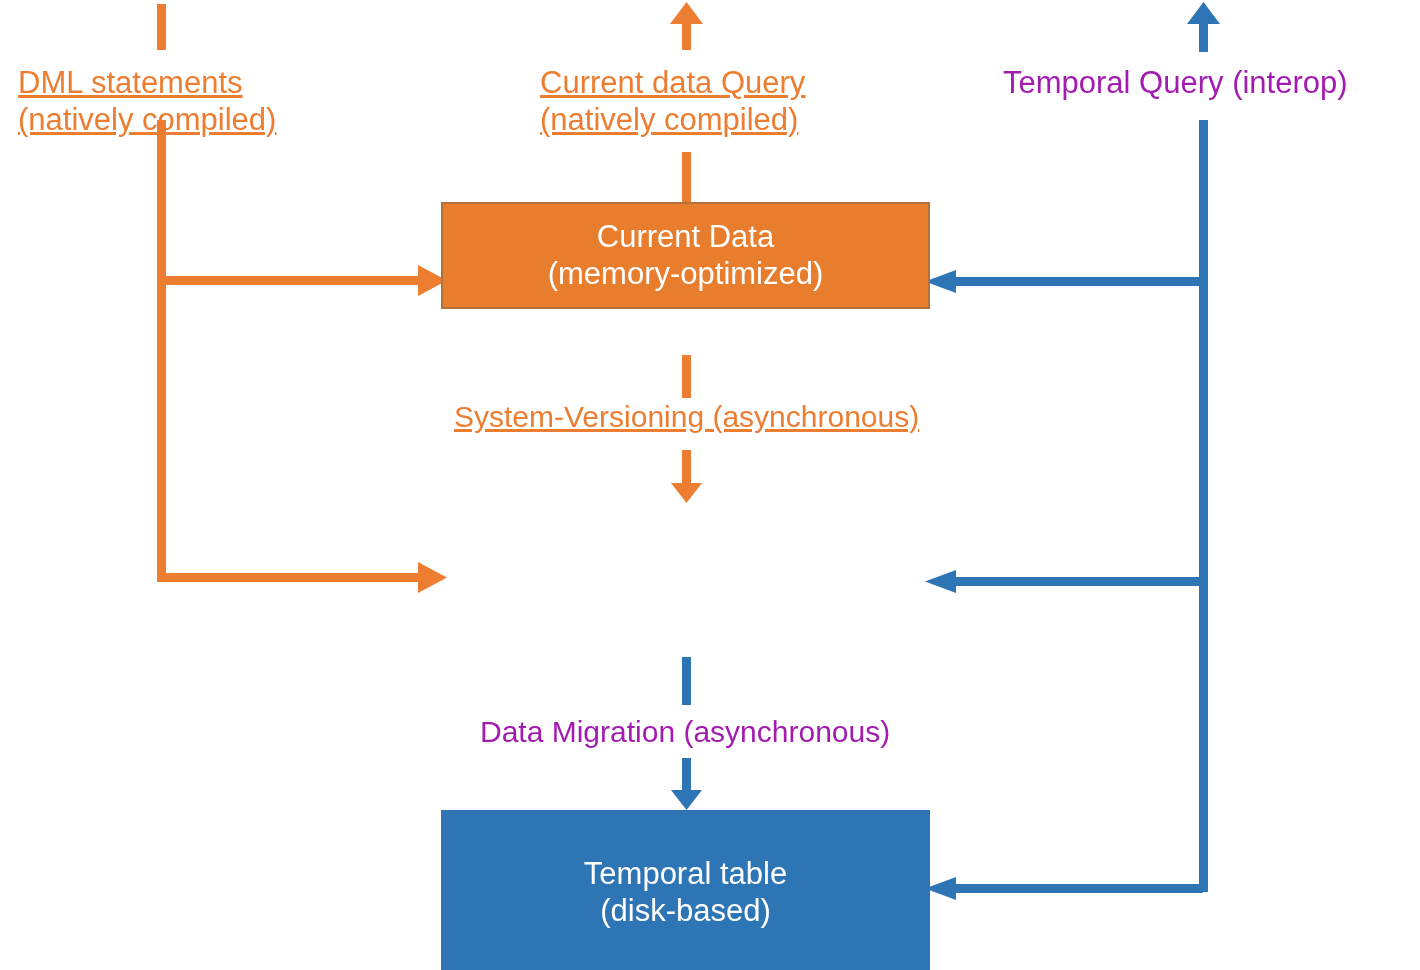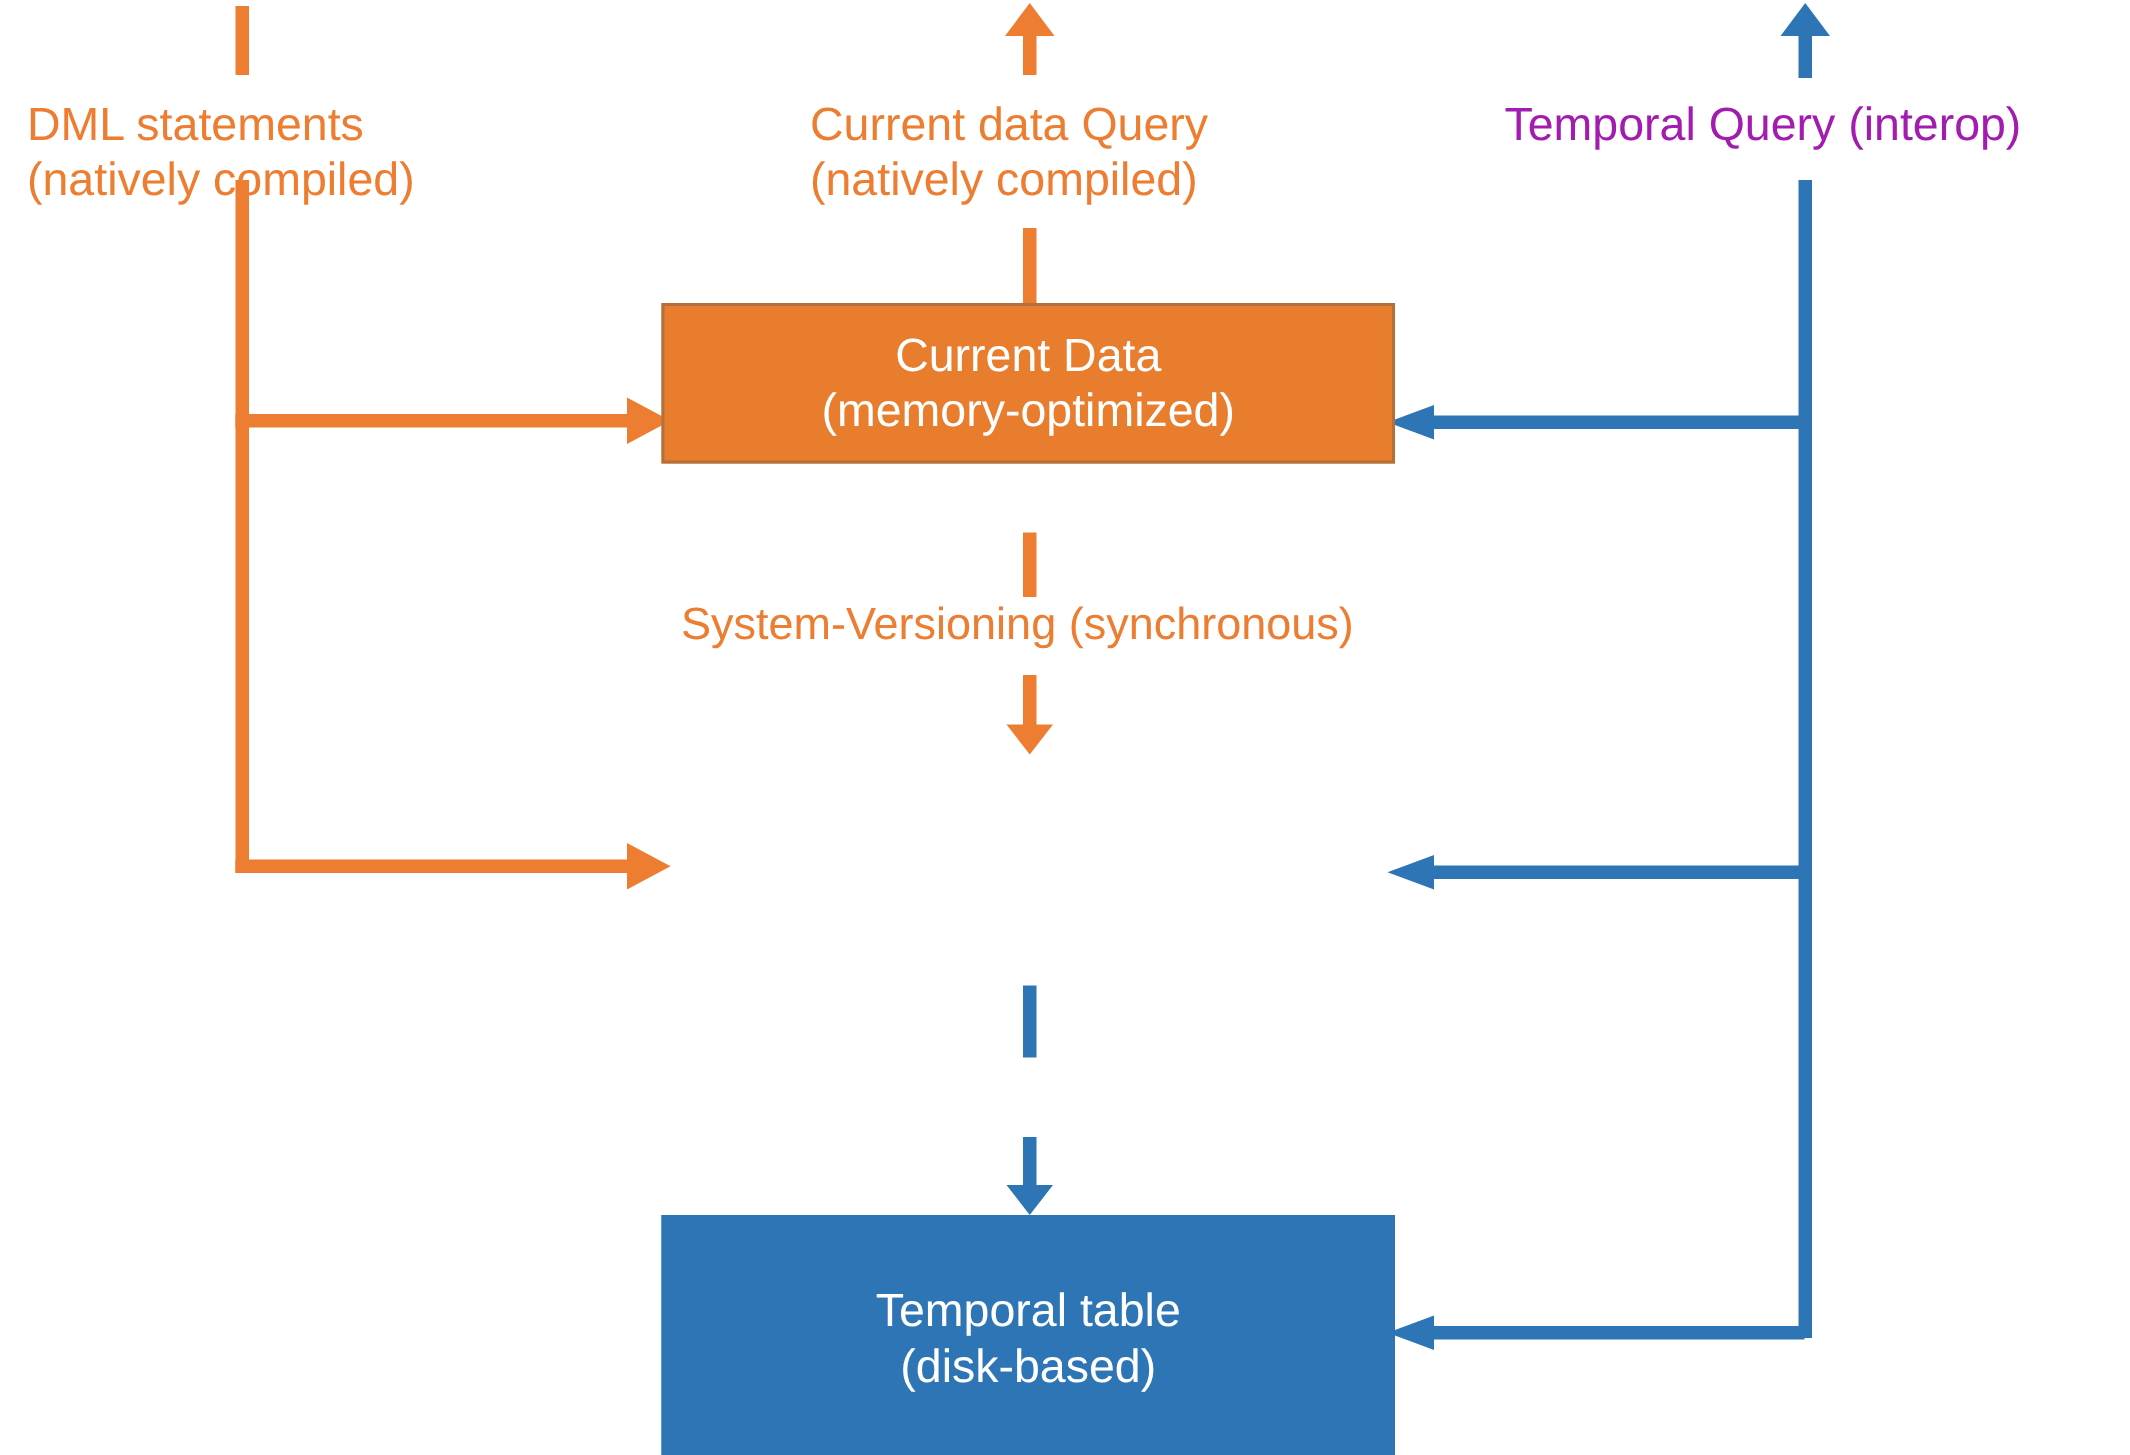--- a/index.html
+++ b/index.html
@@ -74,21 +74,21 @@
     color: #ffffff;
     font-size: 31px;
   }
 
   
   .caption {
     position: absolute;
     white-space: pre-line;
     line-height: 1.2;
   }
-  .cap-orange { color: #ED7D31; }
+  .cap-orange { color: #ED7D31; text-decoration: underline; }
   .cap-blue   { color: #a21caf; }
 
   #cap-dml      { left: 18px;  top: 64px;  font-size: 31px; }
   #cap-curq     { left: 540px; top: 64px;  font-size: 31px; }
   #cap-temporal { left: 1003px; top: 64px; font-size: 31px; }
   #cap-sysver   { left: 454px; top: 399px; font-size: 30px; }
   #cap-datamig  { left: 480px; top: 714px; font-size: 30px; }
 </style>
 </head>
 <body>
@@ -160,16 +160,17 @@
   </div>
 
   <div class="caption cap-orange" id="cap-dml">DML statements
 (natively compiled)</div>
 
   <div class="caption cap-orange" id="cap-curq">Current data Query
 (natively compiled)</div>
 
   <div class="caption cap-blue" id="cap-temporal">Temporal Query (interop)</div>
 
-  <div class="caption cap-orange" id="cap-sysver">System-Versioning (synchronous)</div>
+  <div class="caption cap-orange" id="cap-sysver">System-Versioning (asynchronous)</div>
 
+  <div class="caption cap-blue" id="cap-datamig">Data  Migration (asynchronous)</div>
 
 </div>
 
 </body></html>

